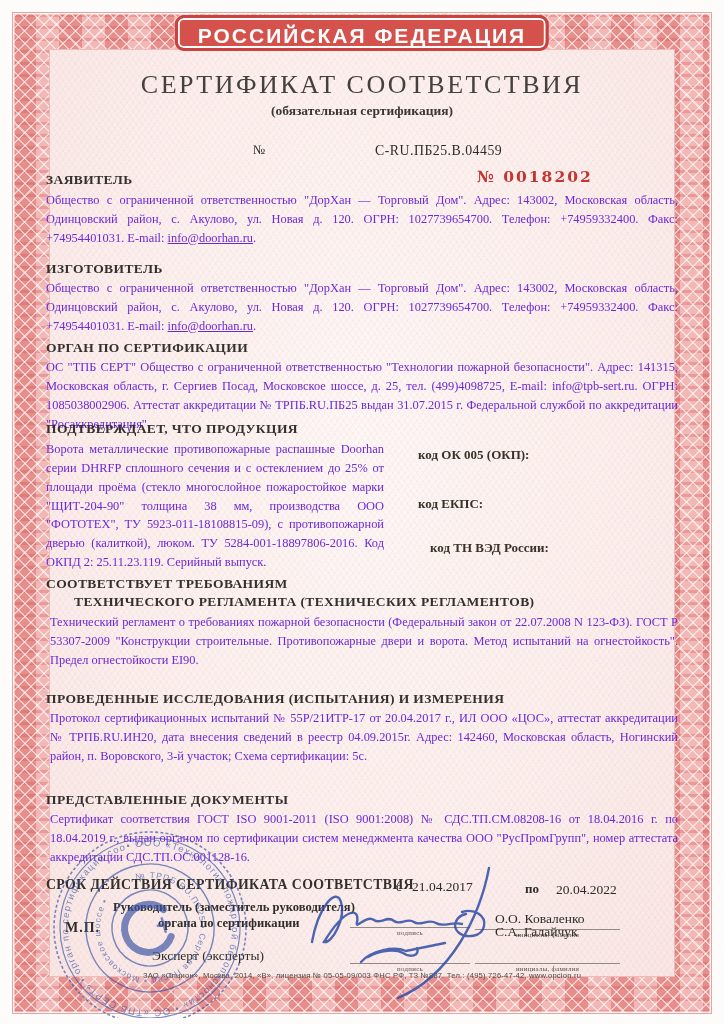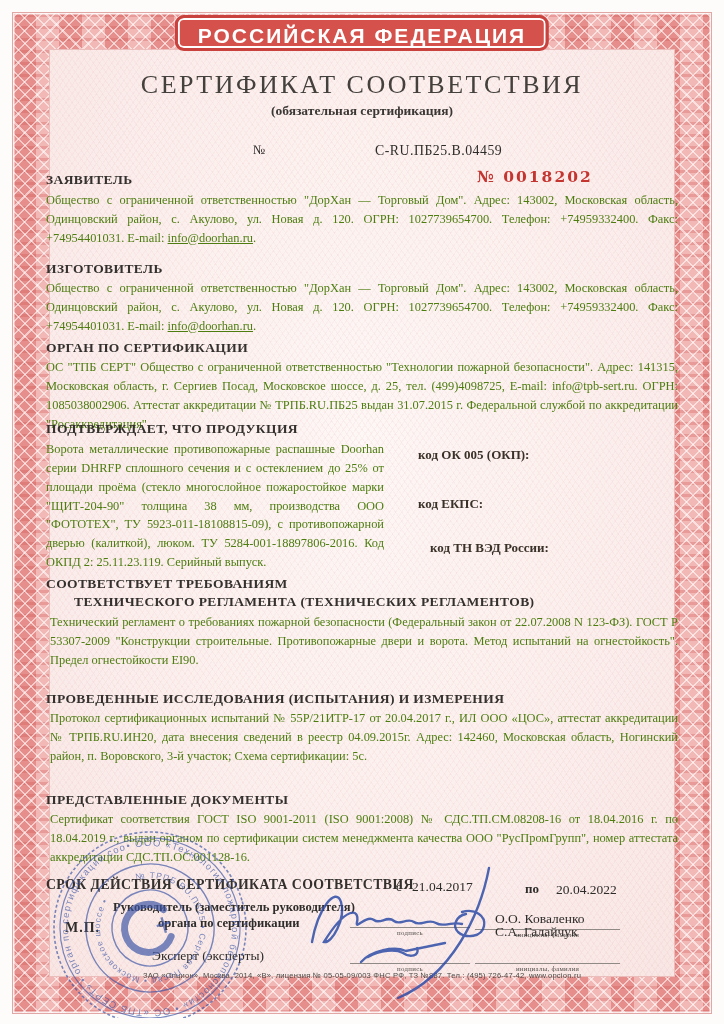--- a/index.html
+++ b/index.html
@@ -18,21 +18,21 @@
     background:
       radial-gradient(ellipse at 50% 42%, #fdf7f5 0%, #fbefed 55%, #f8e6e4 100%);
     box-shadow: inset 0 0 0 1px rgba(222,150,148,.5);}
   .paper::after{content:"";position:absolute;inset:0;
     background-image:
       repeating-linear-gradient(55deg, rgba(214,120,118,.06) 0 1px, rgba(0,0,0,0) 1px 5px),
       repeating-linear-gradient(-55deg, rgba(214,120,118,.06) 0 1px, rgba(0,0,0,0) 1px 5px);}
   
   .abs{position:absolute;}
   .h{font-weight:bold;font-size:13.5px;letter-spacing:.4px;color:#33302d;}
-  .body{font-size:12.4px;line-height:1.52;text-align:justify;color:#4d7c0f;}
+  .body{font-size:12.4px;line-height:1.52;text-align:justify;color:#6d28d9;}
   .u{text-decoration:underline;}
   .center{left:0;right:0;text-align:center;}
   
   .badge{position:absolute;top:15px;left:50%;transform:translateX(-50%);
     background:var(--accent,#d5524c);border:3px solid #c9423e;border-radius:9px;
     box-shadow: inset 0 0 0 2px #fff;
     padding:6px 20px 0;color:#fff;font-family:"Liberation Sans",sans-serif;
     font-weight:bold;font-size:21px;letter-spacing:2px;white-space:nowrap;}
   .title{top:70px;font-size:26px;letter-spacing:2.5px;color:#44403c;}
   .subtitle{top:103px;font-size:13.5px;font-weight:bold;color:#3a3734;}

